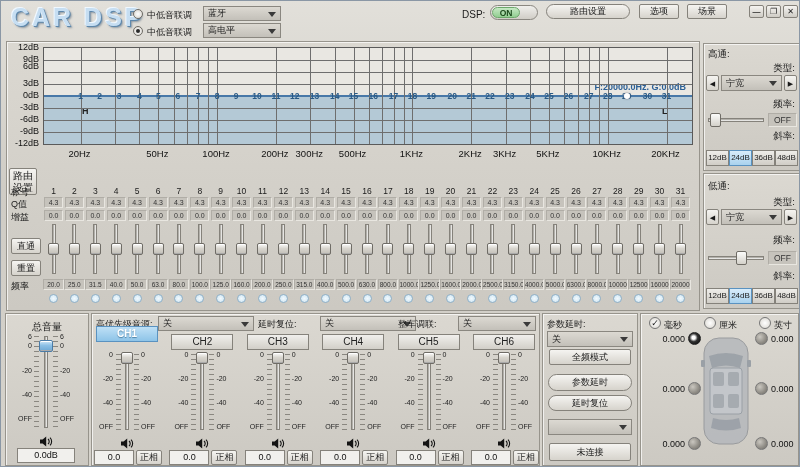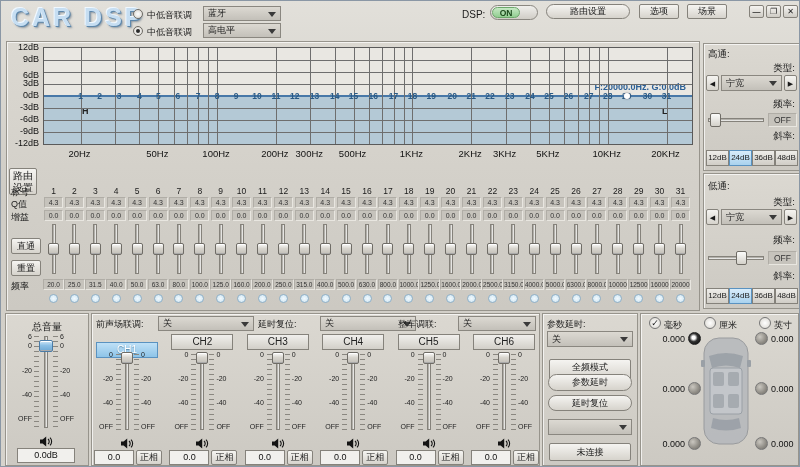--- a/index.html
+++ b/index.html
@@ -71,21 +71,21 @@
   <div class="btn" style="left:638px;top:3px;width:40px;height:15px;line-height:13px;">选项</div>
   <div class="btn" style="left:686px;top:3px;width:40px;height:15px;line-height:13px;">场景</div>
   <div class="winbtn" style="left:748px;">—</div>
   <div class="winbtn" style="left:765px;">❐</div>
   <div class="winbtn" style="left:782px;">✕</div>
 
   <div class="panel" id="main-panel" style="left:5px;top:40px;width:692px;height:268px;">
     <div id="ylabels">
         <div class="ytick" style="top: 0px;">12dB</div>
         <div class="ytick" style="top: 12px;">9dB</div>
-        <div class="ytick" style="top: 28px; text-align: right;">6dB</div>
+        <div class="ytick" style="top: 19px; text-align: right;">6dB</div>
         <div class="ytick" style="top: 36px;">3dB</div>
         <div class="ytick" style="top: 48px;">0dB</div>
         <div class="ytick" style="top: 60px;">-3dB</div>
         <div class="ytick" style="top: 72px;">-6dB</div>
         <div class="ytick" style="top: 84px;">-9dB</div>
         <div class="ytick" style="top: 96px;">-12dB</div>
       </div>
     <div id="plot">
       <div id="zero-line"></div>
       <div id="readout">F:20000.0Hz. G:0.0dB</div>
@@ -461,28 +461,28 @@
     <div class="vtrack" style="left:38px;top:22px;height:92px;"></div>
     <div class="vthumb blue" style="left:33px;top:26px;width:14px;height:12px;"></div>
     <div class="speaker" style="left:33px;top:119px;"><svg width="14" height="11" viewBox="0 0 14 11">
           <path d="M1 3.5h2.6L7.2 .6v9.8L3.6 7.5H1z" fill="#141414"></path>
           <path d="M9 3a3.2 3.2 0 010 5M11 1.6a5.5 5.5 0 010 7.8" stroke="#141414" stroke-width="1.1" fill="none"></path>
         </svg></div>
     <div class="valbox" style="left:11px;top:134px;width:58px;height:15px;line-height:13px;">0.0dB</div>
   </div>
 
   <div class="panel" style="left:90px;top:312px;width:447px;height:151px;">
-    <div class="lbl" style="left:4px;top:4px;">前声场联调:</div>
+    <div class="lbl" style="left:4px;top:4px;">高优先级音源:</div>
     <div class="combo" style="left:66px;top:2px;width:96px;height:15px;line-height:13px;"><span>关</span></div>
     <div class="lbl" style="left:166px;top:4px;">延时复位:</div>
     <div class="combo" style="left:228px;top:2px;width:96px;height:15px;line-height:13px;"><span>关</span></div>
     <div class="lbl" style="left:306px;top:4px;">整车调联:</div>
     <div class="combo" style="left:366px;top:2px;width:78px;height:15px;line-height:13px;"><span>关</span></div>
     <div id="channel-strips">
-        <div class="tab active" style="left: 4px; top: 28px;">CH1</div>
+        <div class="tab active" style="left: 4px; top: 12px; font-weight: bold;">CH1</div>
         <div class="slabel" style="left: 5px; top: 36px; width: 16px; text-align: right;">0</div>
         <div class="slabel" style="left: 49px; top: 36px; width: 16px; text-align: left;">0</div>
         <div class="slabel" style="left: 5px; top: 60px; width: 16px; text-align: right;">-20</div>
         <div class="slabel" style="left: 49px; top: 60px; width: 16px; text-align: left;">-20</div>
         <div class="slabel" style="left: 5px; top: 84px; width: 16px; text-align: right;">-40</div>
         <div class="slabel" style="left: 49px; top: 84px; width: 16px; text-align: left;">-40</div>
         <div class="slabel" style="left: 5px; top: 108px; width: 16px; text-align: right;">OFF</div>
         <div class="slabel" style="left: 49px; top: 108px; width: 16px; text-align: left;">OFF</div>
         <div class="ticks" style="left: 24px; top: 40px; height: 76px;"></div>
         <div class="ticks" style="left: 42px; top: 40px; height: 76px;"></div>
@@ -588,21 +588,21 @@
             <path d="M9 3a3.2 3.2 0 010 5M11 1.6a5.5 5.5 0 010 7.8" stroke="#141414" stroke-width="1.1" fill="none"></path>
           </svg></div>
         <div class="valbox" style="left: 379px; top: 136px; width: 40px; height: 15px; line-height: 13px;">0.0</div>
         <div class="btn" style="left: 421px; top: 136px; width: 26px; height: 15px; line-height: 13px; font-size: 9px;">正相</div>
       </div>
   </div>
 
   <div class="panel" style="left:541px;top:312px;width:94px;height:151px;">
     <div class="lbl" style="left:4px;top:4px;">参数延时:</div>
     <div class="combo" style="left:4px;top:17px;width:86px;height:16px;line-height:14px;"><span>关</span></div>
-    <div class="btn" style="left:6px;top:45px;width:82px;height:21px;line-height:15px;">全频模式</div>
+    <div class="btn" style="left:6px;top:35px;width:82px;height:16px;line-height:15px;">全频模式</div>
     <div class="btn round" style="left:5px;top:60px;width:84px;height:17px;line-height:15px;">参数延时</div>
     <div class="btn round" style="left:5px;top:81px;width:84px;height:16px;line-height:15px;">延时复位</div>
     <div class="combo" style="left:5px;top:105px;width:84px;height:16px;line-height:14px;"><span></span></div>
     <div class="btn" style="left:6px;top:129px;width:82px;height:18px;line-height:16px;">未连接</div>
   </div>
 
   <div class="panel" style="left:639px;top:312px;width:157px;height:151px;">
     <div id="delay-units">
         <div class="unitradio" style="left: 8px; top: 3px;">✓</div>
         <div class="lbl" style="left: 23px; top: 5px;">毫秒</div>

